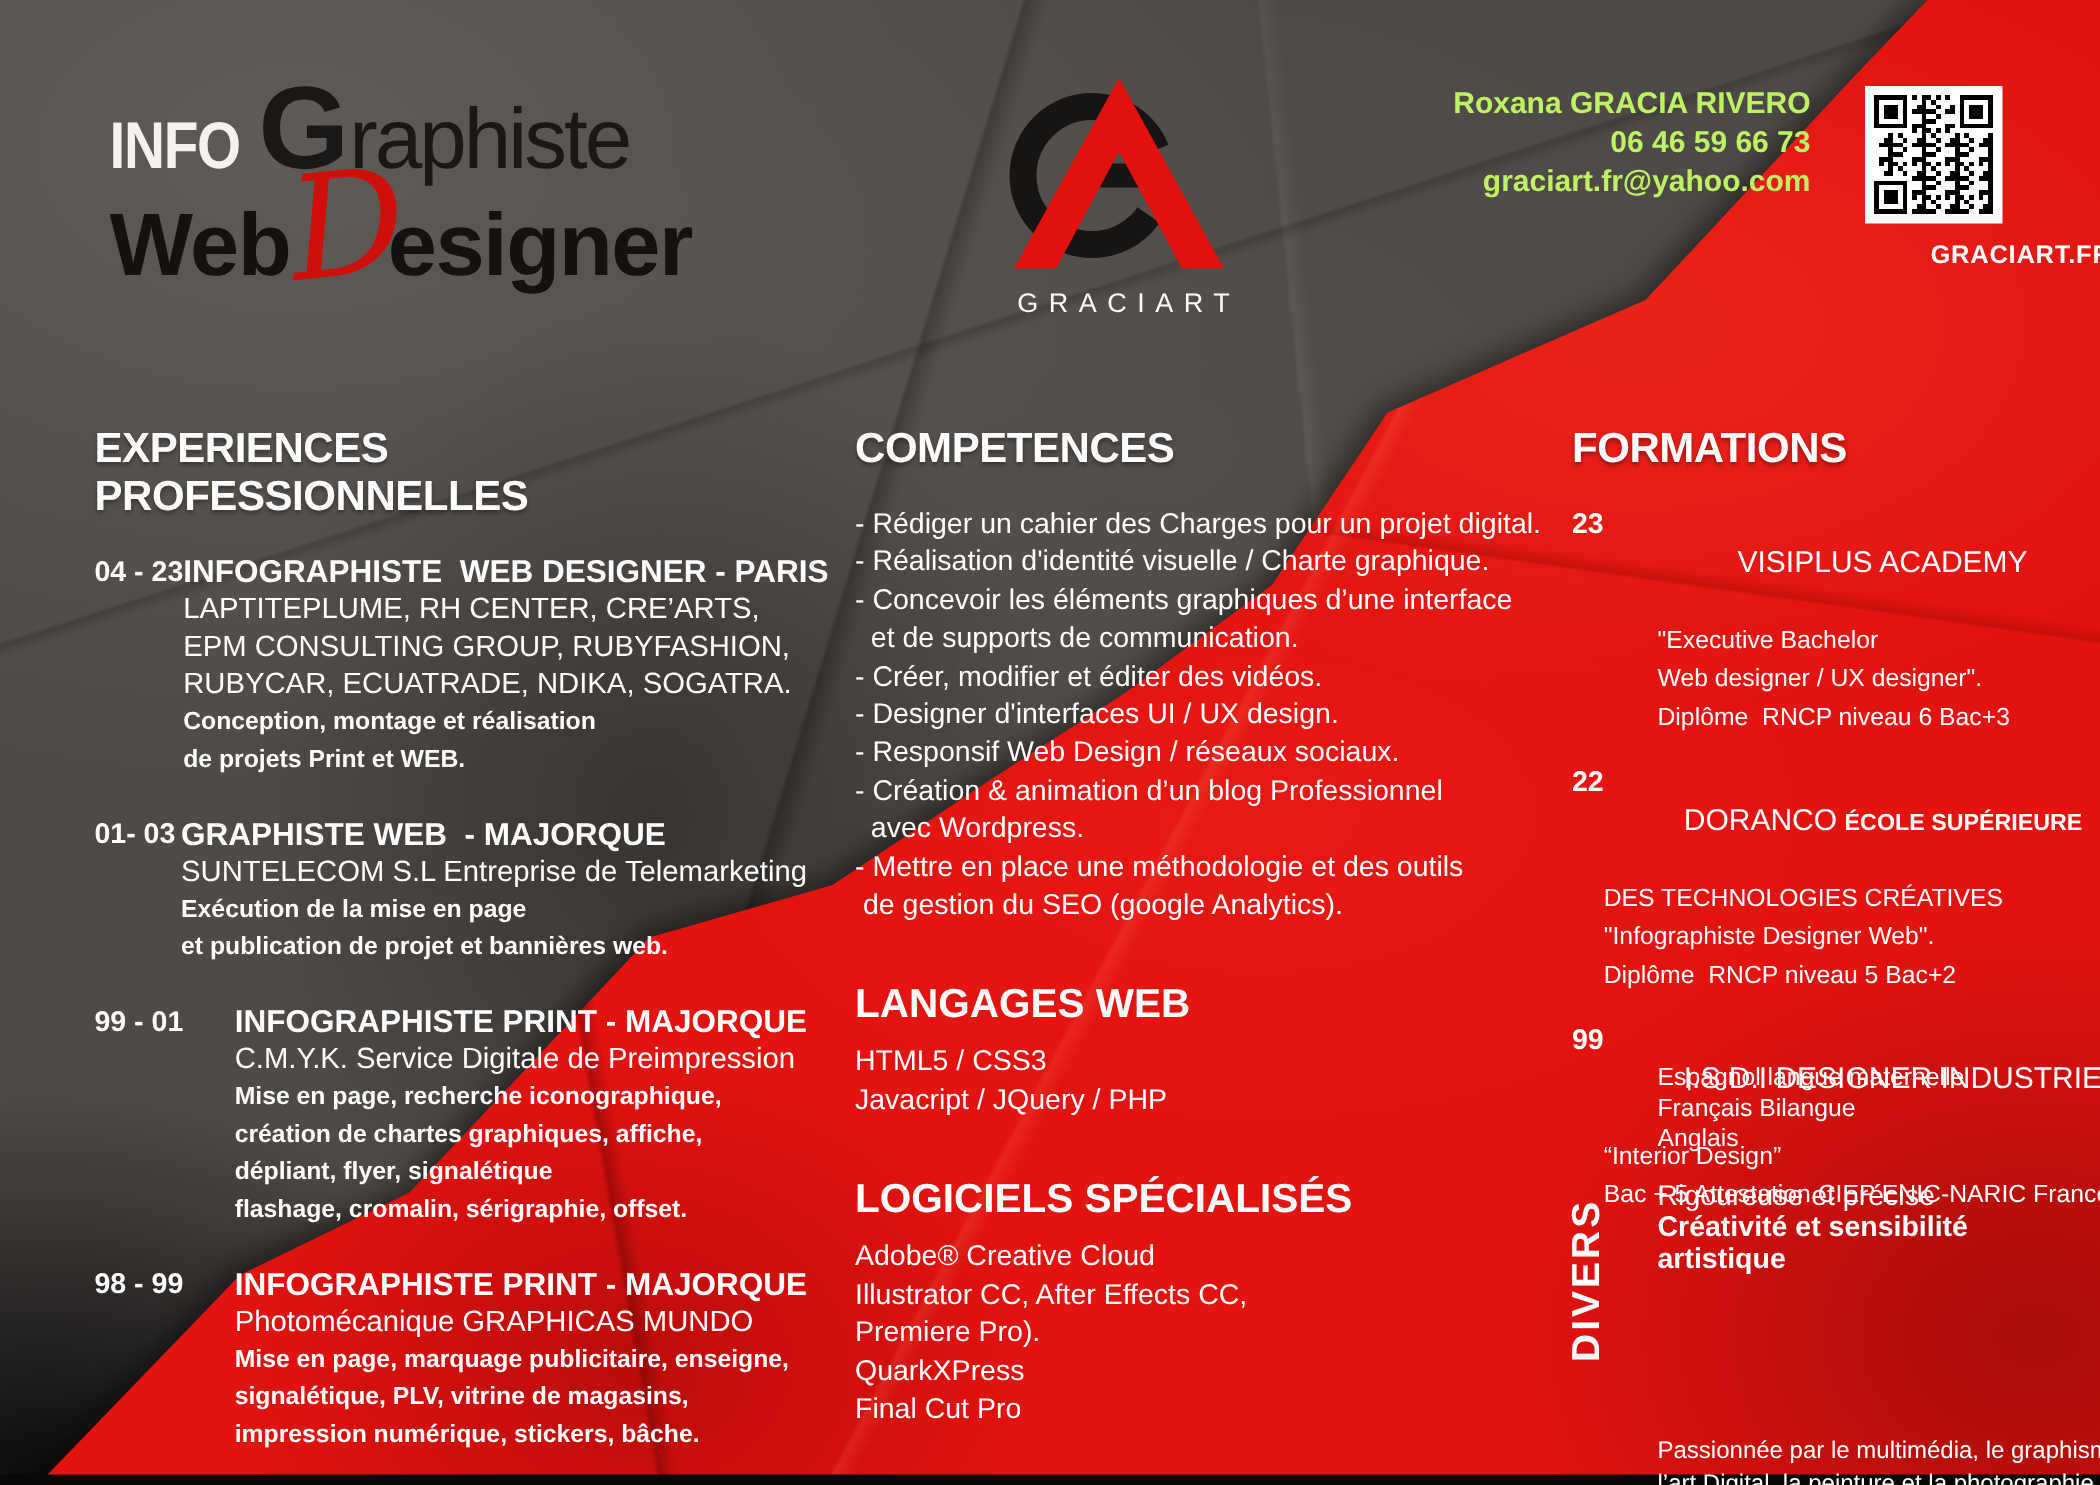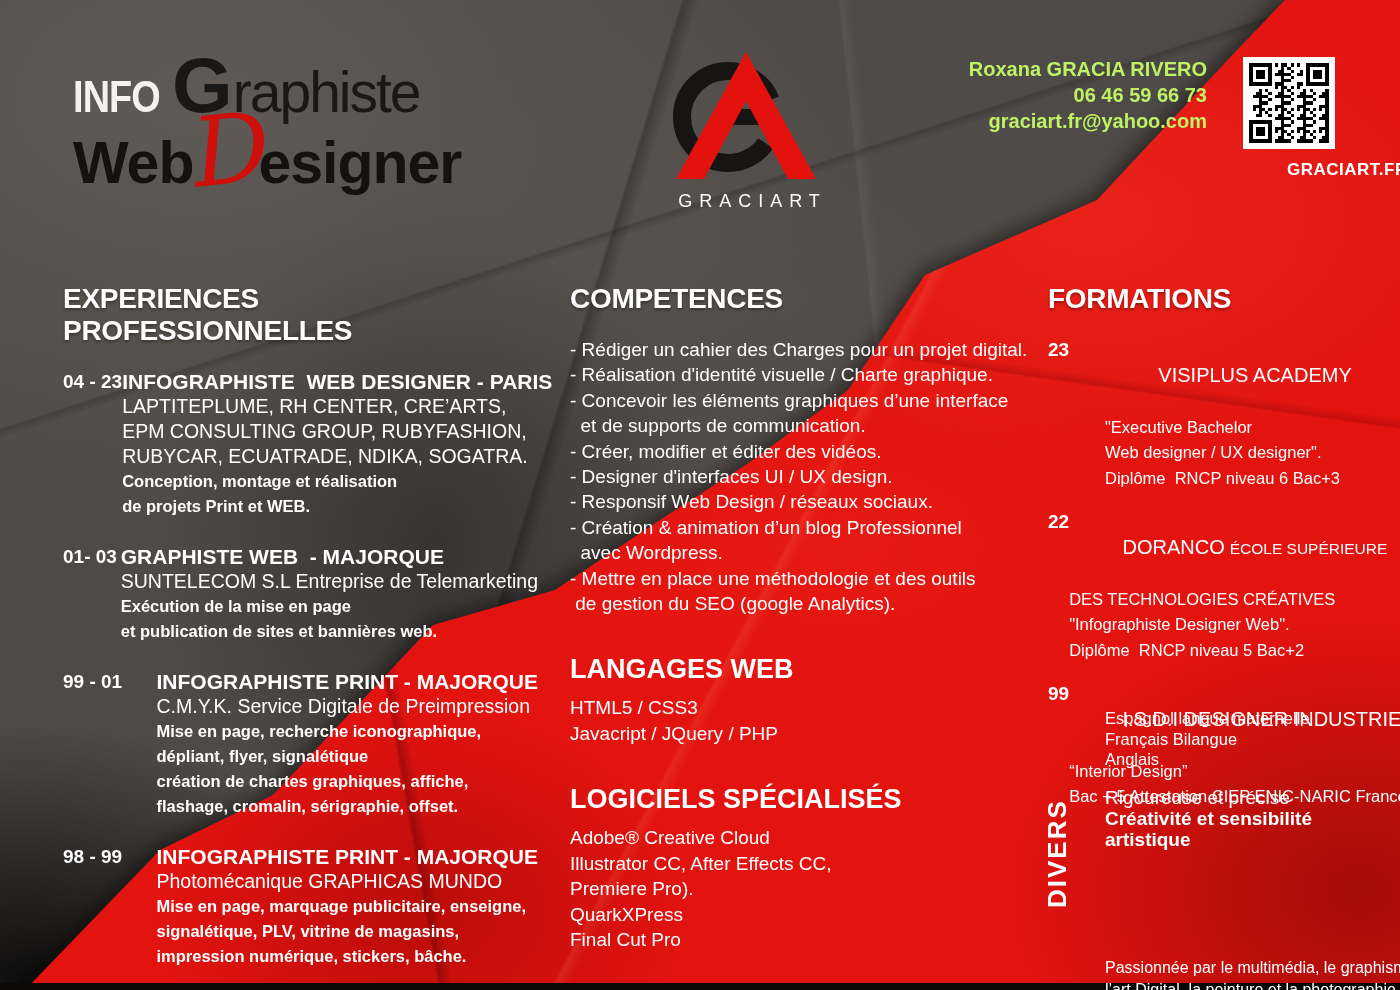--- a/index.html
+++ b/index.html
@@ -75,21 +75,21 @@
 
   .comp-line{font-size:19px;line-height:25.4px;white-space:pre;}
   .sub-head{margin:38px 0 10px 0;font-size:27px;font-weight:700;}
   .plain-line{font-size:19px;line-height:25.4px;white-space:pre;}
 
   .f-item{display:flex;margin-bottom:18px;}
   .f-year{width:57px;font-size:19px;font-weight:700;line-height:25.5px;}
   .f-body{flex:1;}
   .f-titleline{line-height:25.5px;white-space:pre;}
   .f-title{font-size:20px;font-weight:400;}
-  .f-suffix{font-size:15.5px;margin-left:5px;}
+  .f-suffix{font-size:15.5px;margin-left:5px;font-weight:bold;}
   .f-line{font-size:16.5px;line-height:25.5px;white-space:pre;}
 
   .langues{position:absolute;left:1105px;top:708px;font-size:16.5px;line-height:20.5px;}
   .divers-label{position:absolute;left:1042px;top:908px;transform:rotate(-90deg);
                 transform-origin:0 0;font-size:26px;font-weight:700;letter-spacing:2px;}
   .divers-hl{position:absolute;left:1105px;top:787px;font-size:19px;line-height:21px;}
   .divers-hl .bold{font-weight:700;}
   .divers-par{position:absolute;left:1105px;top:851px;font-size:16px;line-height:21.3px;
               white-space:pre;}
 </style>
@@ -372,37 +372,37 @@
         <div class="exp-date">01- 03</div>
         <div class="exp-body">
           <div class="exp-title">GRAPHISTE WEB  - MAJORQUE</div>
           <div>
 
           <div class="exp-co">SUNTELECOM S.L Entreprise de Telemarketing</div>
             </div>
           <div>
 
           <div class="exp-desc">Exécution de la mise en page</div>
-              <div class="exp-desc">et publication de sites et bannières web.</div>
+              <div class="exp-desc">et publication de projet et bannières web.</div>
             </div>
         </div>
       </div>
         <div class="exp-item">
         <div class="exp-date">99 - 01</div>
         <div class="exp-body">
           <div class="exp-title">INFOGRAPHISTE PRINT - MAJORQUE</div>
           <div>
 
           <div class="exp-co">C.M.Y.K. Service Digitale de Preimpression</div>
             </div>
           <div>
 
           <div class="exp-desc">Mise en page, recherche iconographique,</div>
+              <div class="exp-desc">création de chartes graphiques, affiche,</div>
               <div class="exp-desc">dépliant, flyer, signalétique</div>
-              <div class="exp-desc">création de chartes graphiques, affiche,</div>
               <div class="exp-desc">flashage, cromalin, sérigraphie, offset.</div>
             </div>
         </div>
       </div>
         <div class="exp-item">
         <div class="exp-date">98 - 99</div>
         <div class="exp-body">
           <div class="exp-title">INFOGRAPHISTE PRINT - MAJORQUE</div>
           <div>
 

